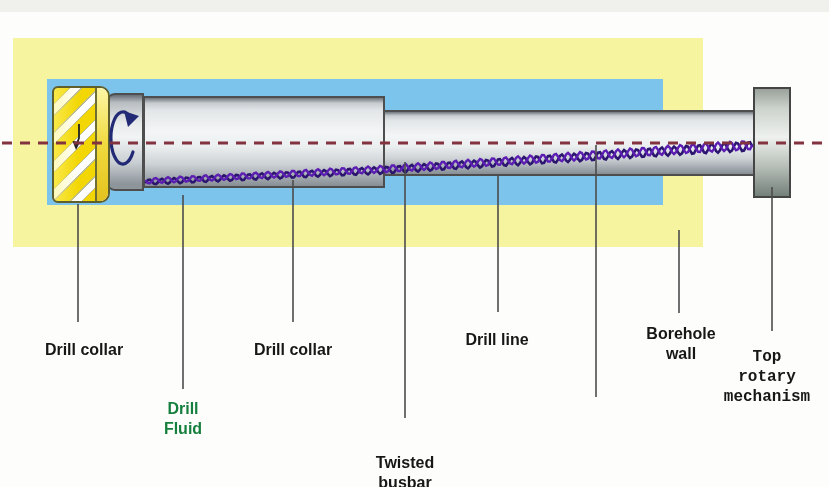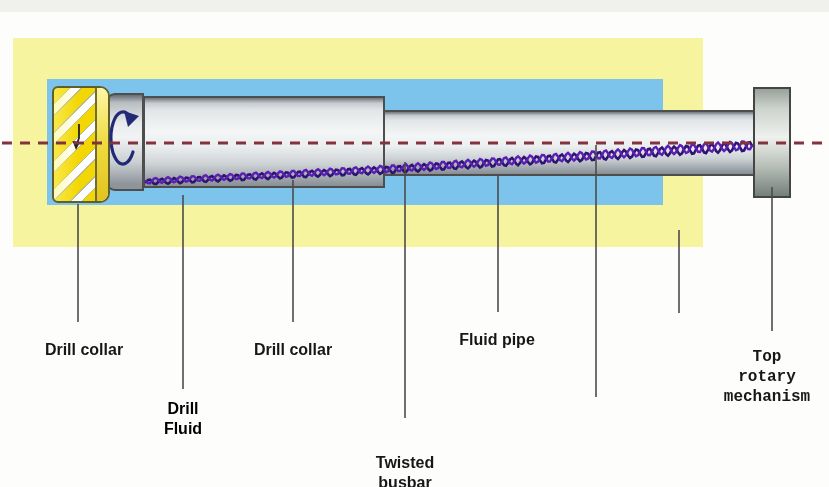--- a/index.html
+++ b/index.html
@@ -81,22 +81,24 @@
       <line x1="293" x2="293" y1="180" y2="322" stroke="#4c4c4c" stroke-width="1.6"></line>
       <line x1="405" x2="405" y1="162" y2="418" stroke="#4c4c4c" stroke-width="1.6"></line>
       <line x1="498" x2="498" y1="176" y2="312" stroke="#4c4c4c" stroke-width="1.6"></line>
       <line x1="596" x2="596" y1="145" y2="397" stroke="#4c4c4c" stroke-width="1.6"></line>
       <line x1="679" x2="679" y1="230" y2="313" stroke="#4c4c4c" stroke-width="1.6"></line>
       <line x1="772" x2="772" y1="187" y2="331" stroke="#4c4c4c" stroke-width="1.6"></line>
     </svg>
 
   <div class="abs" id="labels-layer" style="left:0;top:0;width:829px;height:487px;">
       <div class="label" style="left: 84px; top: 340px; color: rgb(23, 23, 23);">Drill collar</div>
-      <div class="label" style="left: 183px; top: 399px; color: #000000;">Drill
+      <div class="label" style="left: 183px; top: 399px; color: #15803d;">Drill
 Fluid</div>
       <div class="label" style="left: 293px; top: 340px; color: rgb(23, 23, 23);">Drill collar</div>
       <div class="label" style="left: 405px; top: 428px; color: rgb(23, 23, 23); margin-top: 25px;">Twisted
 busbar</div>
-      <div class="label" style="left: 497px; top: 330px; color: rgb(23, 23, 23);">Fluid pipe</div>
+      <div class="label" style="left: 497px; top: 330px; color: rgb(23, 23, 23);">Drill line</div>
+      <div class="label" style="left: 681px; top: 324px; color: rgb(23, 23, 23);">Borehole
+wall</div>
       <div class="label" style="left: 767px; top: 347px; color: rgb(23, 23, 23); font-family: Liberation Mono, monospace;">Top rotary
 mechanism</div>
     </div>
 </div>
 
 </body></html>

